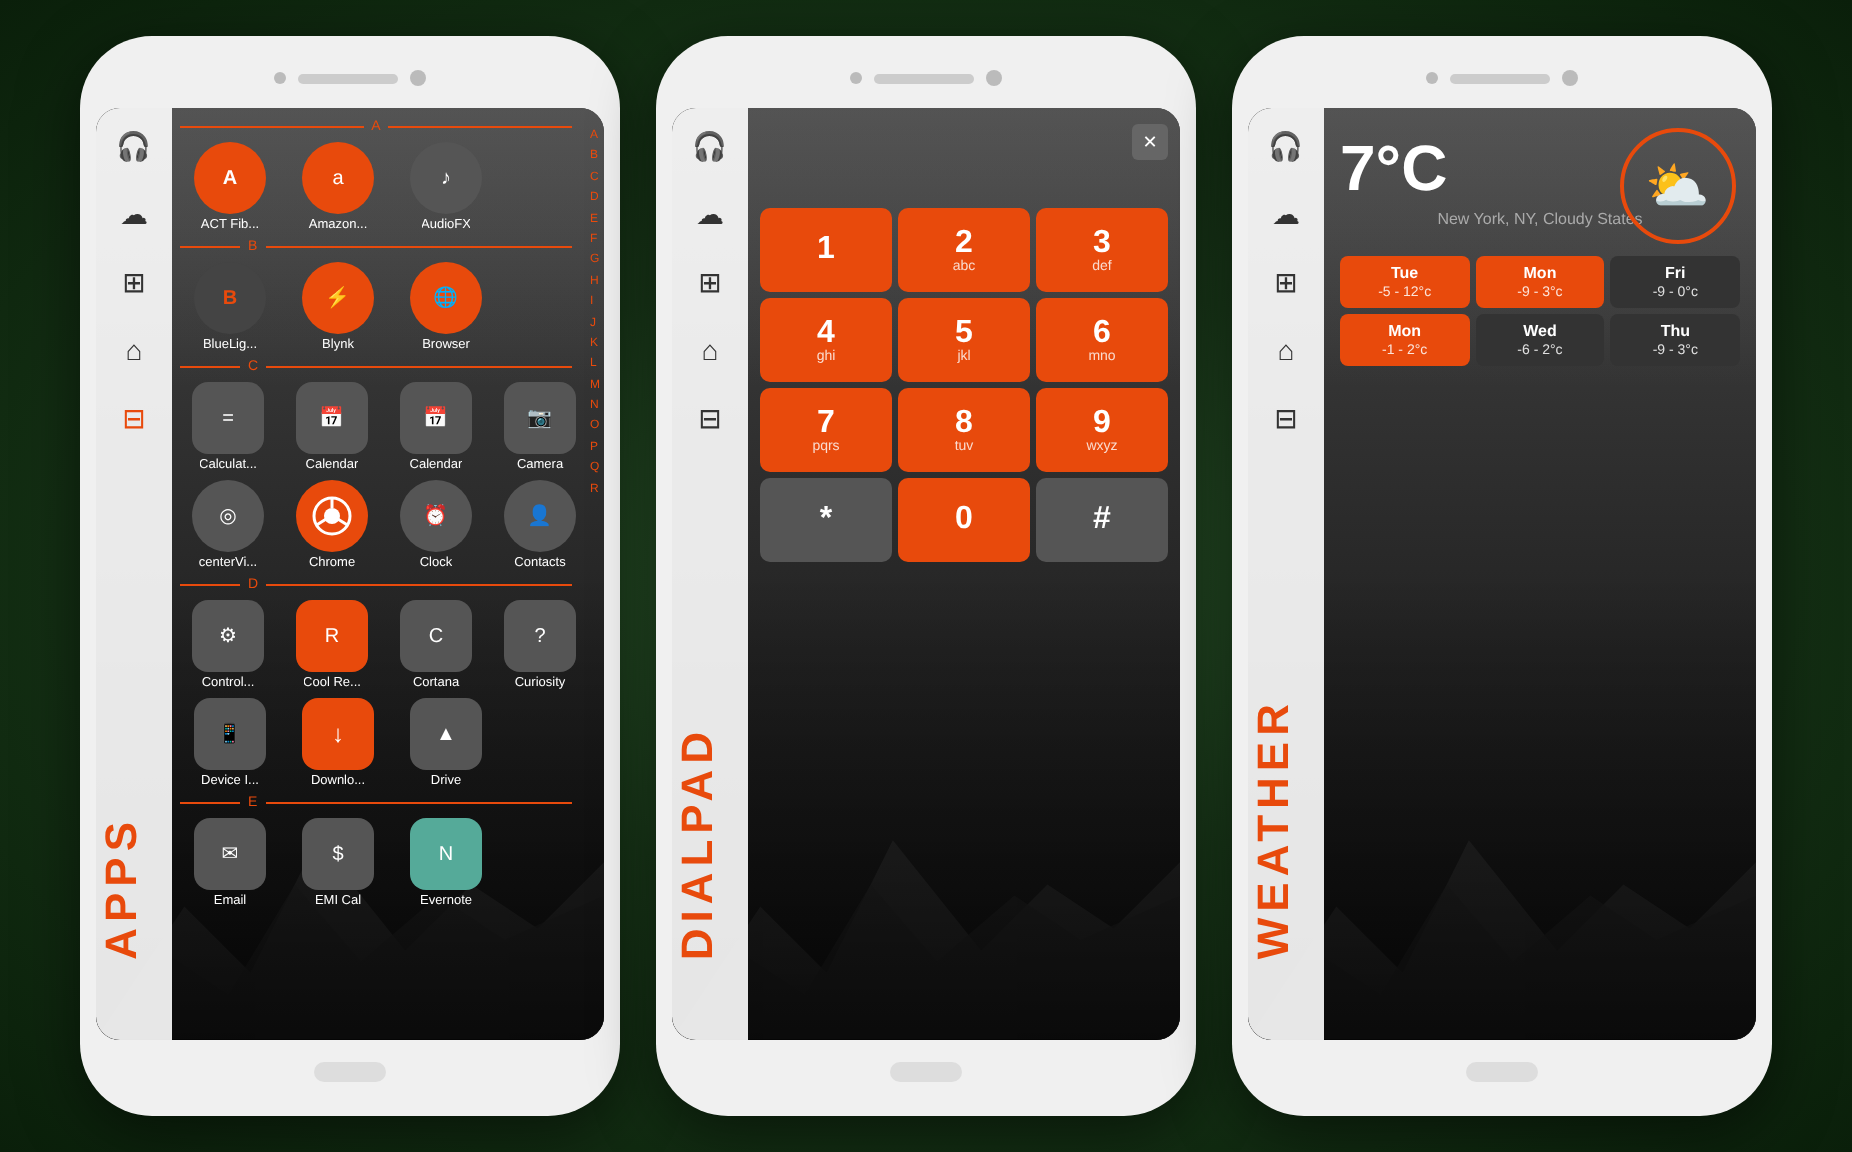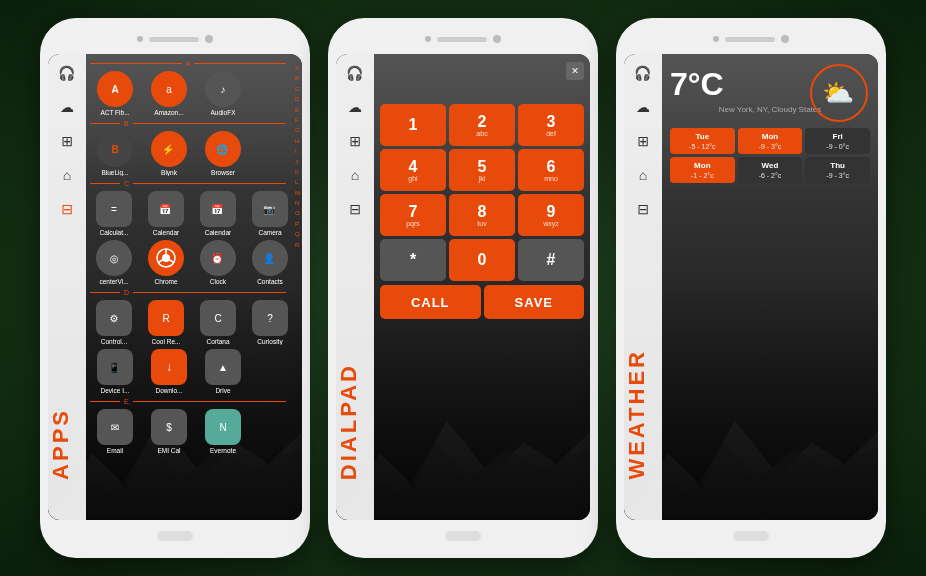--- a/index.html
+++ b/index.html
@@ -687,24 +687,20 @@
           <span class="dial-number">*</span>
         </div>
         <div class="dial-btn">
           <span class="dial-number">0</span>
         </div>
         <div class="dial-btn dark">
           <span class="dial-number">#</span>
         </div>
       </div>
 
-      <div class="dialpad-actions">
-        <div class="dial-action-btn">CALL</div>
-        <div class="dial-action-btn">SAVE</div>
-      </div>
     </div>
   </div>
   <div class="phone-bottom">
     <div class="phone-home-btn"></div>
   </div>
 </div>
 
 <div class="phone">
   <div class="phone-top">
     <div class="phone-dot"></div>

